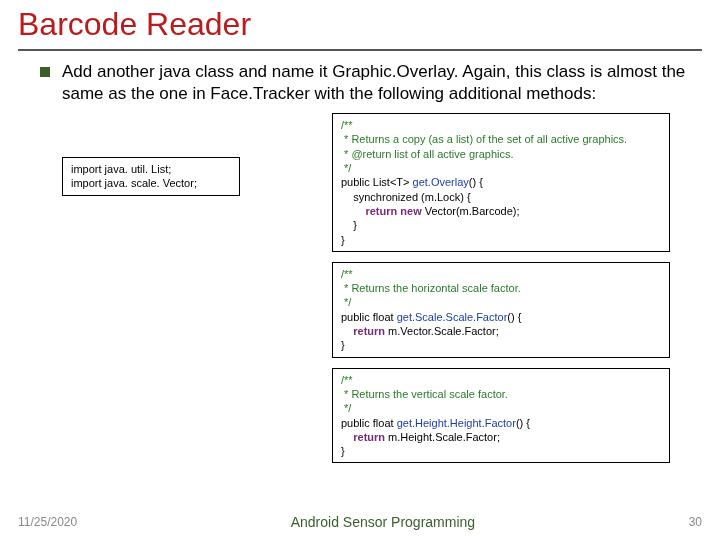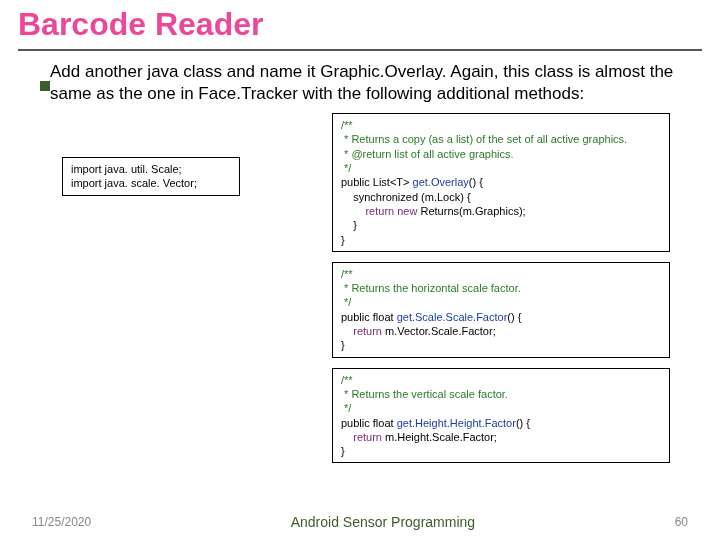--- a/index.html
+++ b/index.html
@@ -13,37 +13,37 @@
     overflow: hidden;
   }
   .slide {
     position: relative;
     width: 720px;
     height: 540px;
     box-sizing: border-box;
   }
   .title {
     font-size: 32px;
-    font-weight: bold;
-    color: #ec4899;
+    font-weight: normal;
+    color: #b91c1c;
     padding: 6px 0 2px 18px;
     margin: 0;
   }
   .rule {
     margin: 4px 18px 10px 18px;
     height: 2px;
     background: #555;
   }
   .body {
     padding: 0 30px 0 40px;
   }
   .bullet-row {
     display: flex;
-    align-items: center;
-    gap: 0;
+    align-items: flex-start;
+    gap: 12px;
   }
   .bullet-box {
     width: 10px;
     height: 10px;
     background: #3b5e2b;
     flex: 0 0 10px;
     margin-top: 6px;
   }
   .bullet-text {
     font-size: 17px;
@@ -75,29 +75,29 @@
   .codebox.wide {
     width: 320px;
   }
   .right-col {
     display: flex;
     flex-direction: column;
     gap: 10px;
   }
   .kw-b { font-weight: normal; }
   .c-green { color: #2b7a2b; }
-  .c-return { color: #7a2b7a; font-weight: normal; text-align: center; }
+  .c-return { color: #7a2b7a; font-weight: bold; text-align: center; }
   .c-str { color: #1c3ca6; }
   .footer {
     position: absolute;
     bottom: 10px;
     left: 0;
     width: 720px;
     box-sizing: border-box;
-    padding: 0 32px;
+    padding: 0 18px;
     display: flex;
     justify-content: space-between;
     align-items: center;
     font-size: 12px;
     color: #888;
   }
   .footer .center {
     color: #3b5e2b;
     font-size: 14px;
   }
@@ -111,33 +111,33 @@
 
   <div class="body">
     <div class="bullet-row">
       <div class="bullet-box"></div>
       <div class="bullet-text">Add another java class and name it Graphic.Overlay. Again, this class is almost the same as the one in Face.Tracker with the following additional methods:</div>
     </div>
 
     <div class="content-grid">
 
       <div class="left-col">
-        <div class="codebox small"><span class="kw-b">import</span><span> java. util. Scale;</span>
+        <div class="codebox small"><span class="kw-b">import</span><span> java. util. List;</span>
 <span class="kw-b">import</span><span> java. scale. Vector;</span></div>
       </div>
 
       <div class="right-col">
 
         <div class="codebox wide"><span class="c-green">/**</span>
 <span class="c-green"> * Returns a copy (as a list) of the set of all active graphics.</span>
 <span class="c-green"> * </span><span class="c-green kw-b">@return</span><span class="c-green"> list of all active graphics.</span>
 <span class="c-green"> */</span>
 <span class="kw-b">public</span><span> List&lt;T&gt; </span><span class="c-str">get.Overlay</span><span>() {</span>
 <span class="kw-b">    synchronized</span><span> (m.Lock) {</span>
-<span class="c-return">        return new </span><span>Returns(m.Graphics);</span>
+<span class="c-return">        return new </span><span>Vector(m.Barcode);</span>
 <span>    }</span>
 <span>}</span></div>
 
         <div class="codebox wide"><span class="c-green">/**</span>
 <span class="c-green"> * Returns the horizontal scale factor.</span>
 <span class="c-green"> */</span>
 <span>public float </span><span class="c-str">get.Scale.Scale.Factor</span><span>() {</span>
 <span class="c-return">    return</span><span> m.Vector.Scale.Factor;</span>
 <span>}</span></div>
 
@@ -148,15 +148,15 @@
 <span class="c-return">    return</span><span> m.Height.Scale.Factor;</span>
 <span>}</span></div>
 
       </div>
     </div>
   </div>
 
   <div class="footer">
     <span>11/25/2020</span>
     <span class="center">Android Sensor Programming</span>
-    <span>60</span>
+    <span>30</span>
   </div>
 </div>
 
 </body></html>

